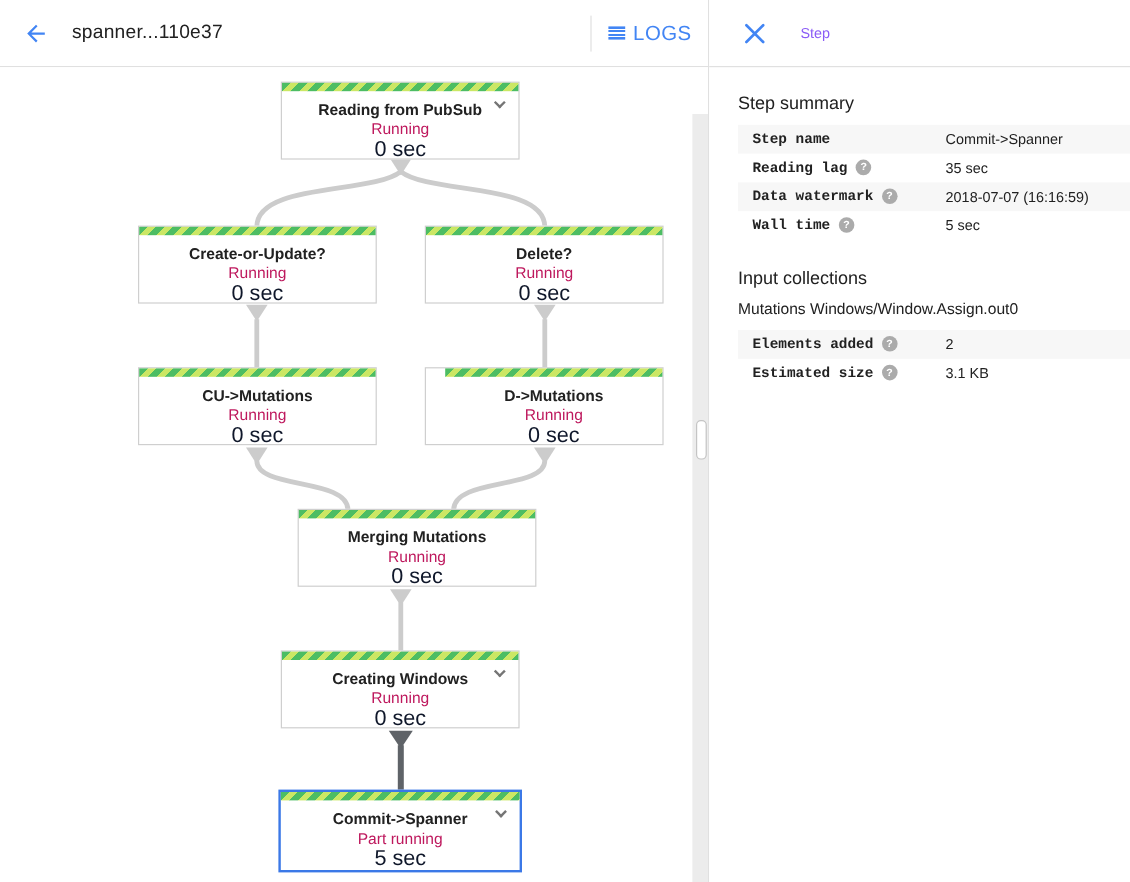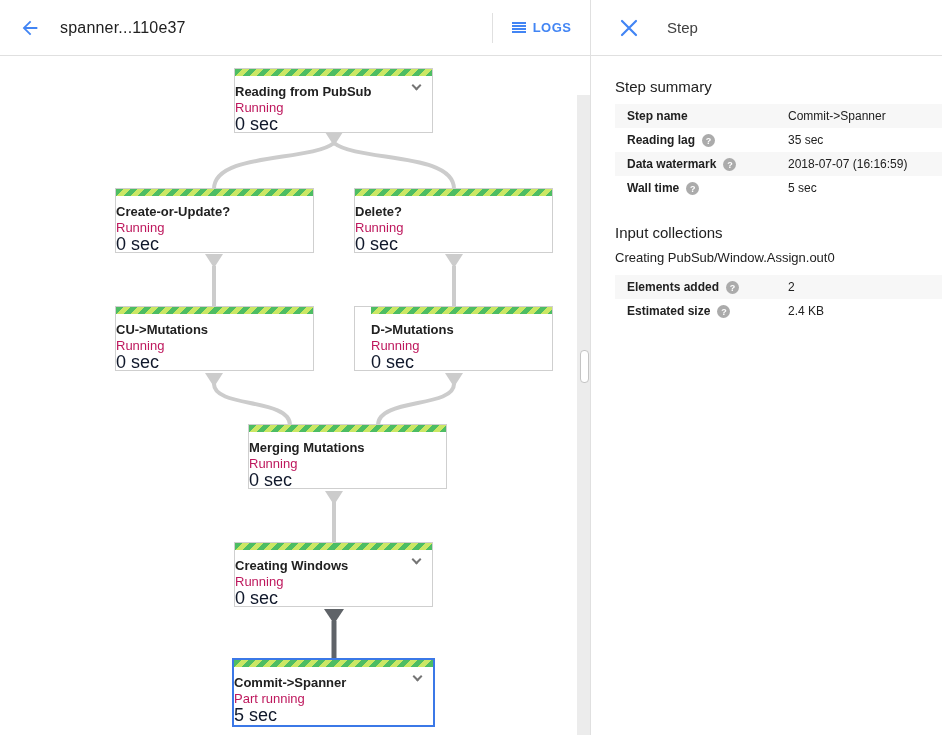--- a/index.html
+++ b/index.html
@@ -9,51 +9,51 @@
 
   
   .graph-panel { position:relative; width:591px; height:735px; border-right:1px solid #e0e0e0; background:#fff; }
   .topbar { position:relative; height:56px; border-bottom:1px solid #e0e0e0; display:flex; align-items:center; padding:0 0 0 14px; background:#fff; }
   .back-btn { width:32px; height:32px; display:flex; align-items:center; justify-content:center; cursor:pointer; }
   .job-title { font-size:16px; color:#212121; margin-left:14px; letter-spacing:.2px; }
   .topbar-spacer { flex:1; }
   .topbar-sep { width:1px; height:30px; background:#e0e0e0; }
   .logs-btn { width:97px; height:56px; display:flex; align-items:center; justify-content:center; gap:7px; cursor:pointer; }
   .logs-icon { width:14px; height:11px; background:repeating-linear-gradient(#4285f4 0 2px, transparent 2px 3px); }
-  .logs-label { color:#4285f4; font-size:13px; font-weight:bold; letter-spacing:.4px; }
+  .logs-label { color:#4285f4; font-size:17px; font-weight:normal; letter-spacing:.4px; }
 
   .graph-area { position:absolute; left:0; top:56px; width:590px; height:679px; overflow:hidden; background:#fff; }
   .edges { position:absolute; left:0; top:0; }
 
-  .node { position:absolute; width:199px; height:65px; background:#fff; border:1px solid #cfcfcf; text-align:left; cursor:pointer; }
+  .node { position:absolute; width:199px; height:65px; background:#fff; border:1px solid #cfcfcf; text-align:center; cursor:pointer; }
   .node .stripe { height:7px; width:100%;
     background:repeating-linear-gradient(135deg, #4dbd63 0 5px, #cbe764 5px 10px); }
   .node-title { margin-top:7px; font-size:13px; font-weight:bold; color:#212121; line-height:17px; }
   .node-status { font-size:13px; color:#be185d; line-height:16px; }
   .node-time { font-size:18px; color:#0f172a; line-height:17px; }
   .node .chev { position:absolute; right:12px; top:13px; width:7px; height:7px;
     border-right:2px solid #757575; border-bottom:2px solid #757575; transform:rotate(45deg); cursor:pointer; }
   .node.selected { border:2px solid #3b78e7; width:203px; height:69px; }
 
   .scroll-track { position:absolute; right:0; top:39px; width:13px; height:640px; background:#ececec; }
   .scroll-thumb { position:absolute; right:1px; top:255px; width:9px; height:33px; background:#fff;
     border:1px solid #c4c4c4; border-radius:4px; cursor:pointer; }
 
   
   .side-panel { position:relative; width:351px; height:735px; background:#fff; }
   .panel-header { height:56px; border-bottom:1px solid #e0e0e0; display:flex; align-items:center; padding-left:26px; }
   .close-btn { width:24px; height:24px; display:flex; align-items:center; justify-content:center; cursor:pointer; }
-  .panel-title { font-size:15px; color:#404040; margin-left:26px; }
+  .panel-title { font-size:12px; color:#8b5cf6; margin-left:26px; }
 
   .panel-body { padding:22px 0 0 24px; }
   .section-heading { font-size:15px; font-weight:400; color:#212121; margin-bottom:9px; }
   .kv-table { width:100%; }
   .kv-row { display:flex; align-items:center; height:24px; font-size:12px; }
   .kv-row.alt { background:#f7f7f7; }
-  .kv-label { flex:0 0 173px; padding-left:12px; font-weight:bold; display:flex; align-items:flex-end; gap:7px; }
+  .kv-label { flex:0 0 173px; padding-left:12px; font-weight:bold; display:flex; align-items:flex-start; gap:7px;font-family:Liberation Mono, monospace; }
   .kv-value { flex:1; }
   .help-icon { width:13px; height:13px; border-radius:50%; background:#ababab; color:#fff;
     font-size:9px; font-weight:bold; display:inline-flex; align-items:center; justify-content:center; cursor:pointer; }
   .ic-heading { margin-top:24px; }
   .collection-name { font-size:13px; color:#212121; margin:0 0 10px 0; }
 </style>
 </head>
 <body>
 
 <div class="app">
@@ -205,34 +205,34 @@
         <div class="kv-row">
           <div class="kv-label">
             <span>Wall time</span>
             <span class="help-icon">?</span>
           </div>
           <div class="kv-value">5 sec</div>
         </div>
       </div>
 
       <div class="section-heading ic-heading">Input collections</div>
-      <div class="collection-name">Creating PubSub/Window.Assign.out0</div>
+      <div class="collection-name">Mutations Windows/Window.Assign.out0</div>
 
       <div class="kv-table">
         <div class="kv-row alt">
           <div class="kv-label">
             <span>Elements added</span>
             <span class="help-icon">?</span>
           </div>
           <div class="kv-value">2</div>
         </div>
         <div class="kv-row">
           <div class="kv-label">
             <span>Estimated size</span>
             <span class="help-icon">?</span>
           </div>
-          <div class="kv-value">2.4 KB</div>
+          <div class="kv-value">3.1 KB</div>
         </div>
       </div>
 
     </div>
   </div>
 </div>
 
 </body></html>

